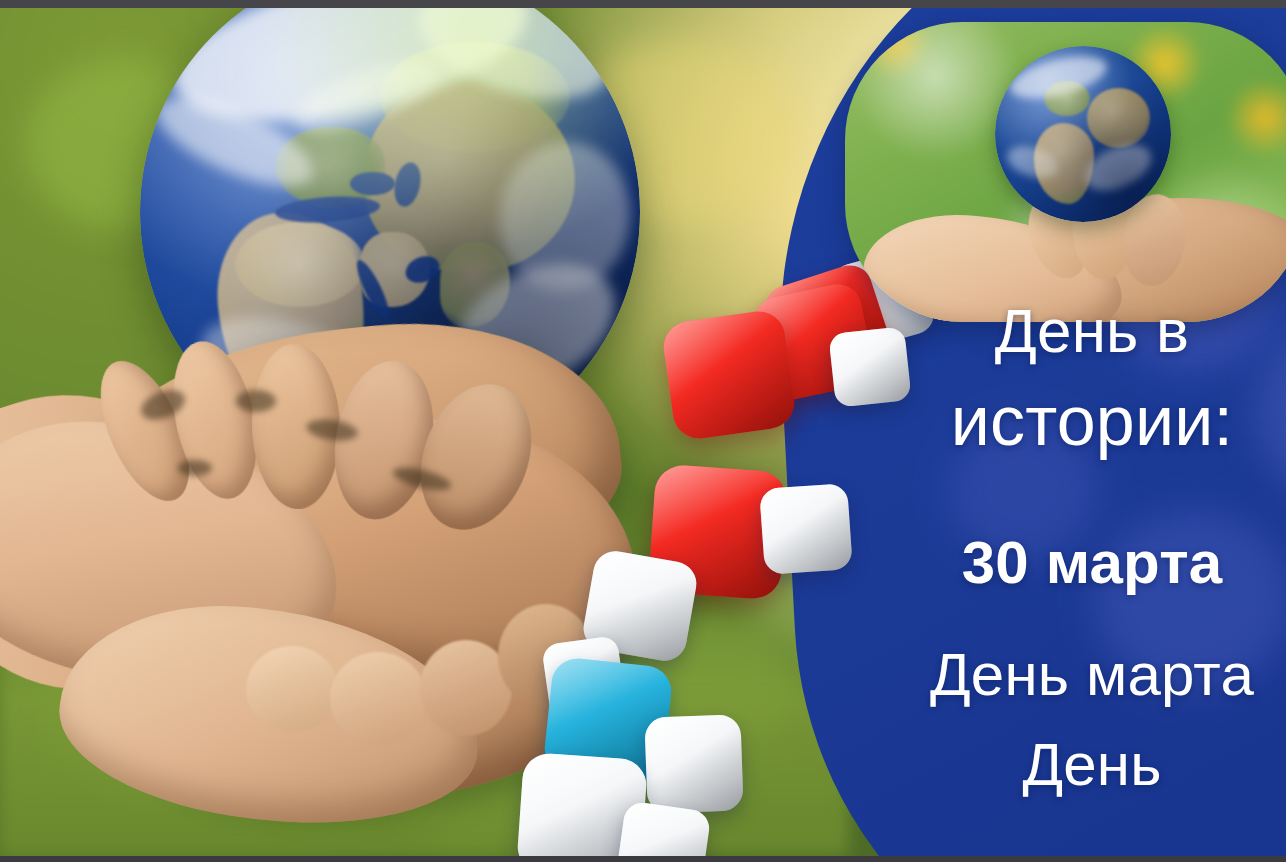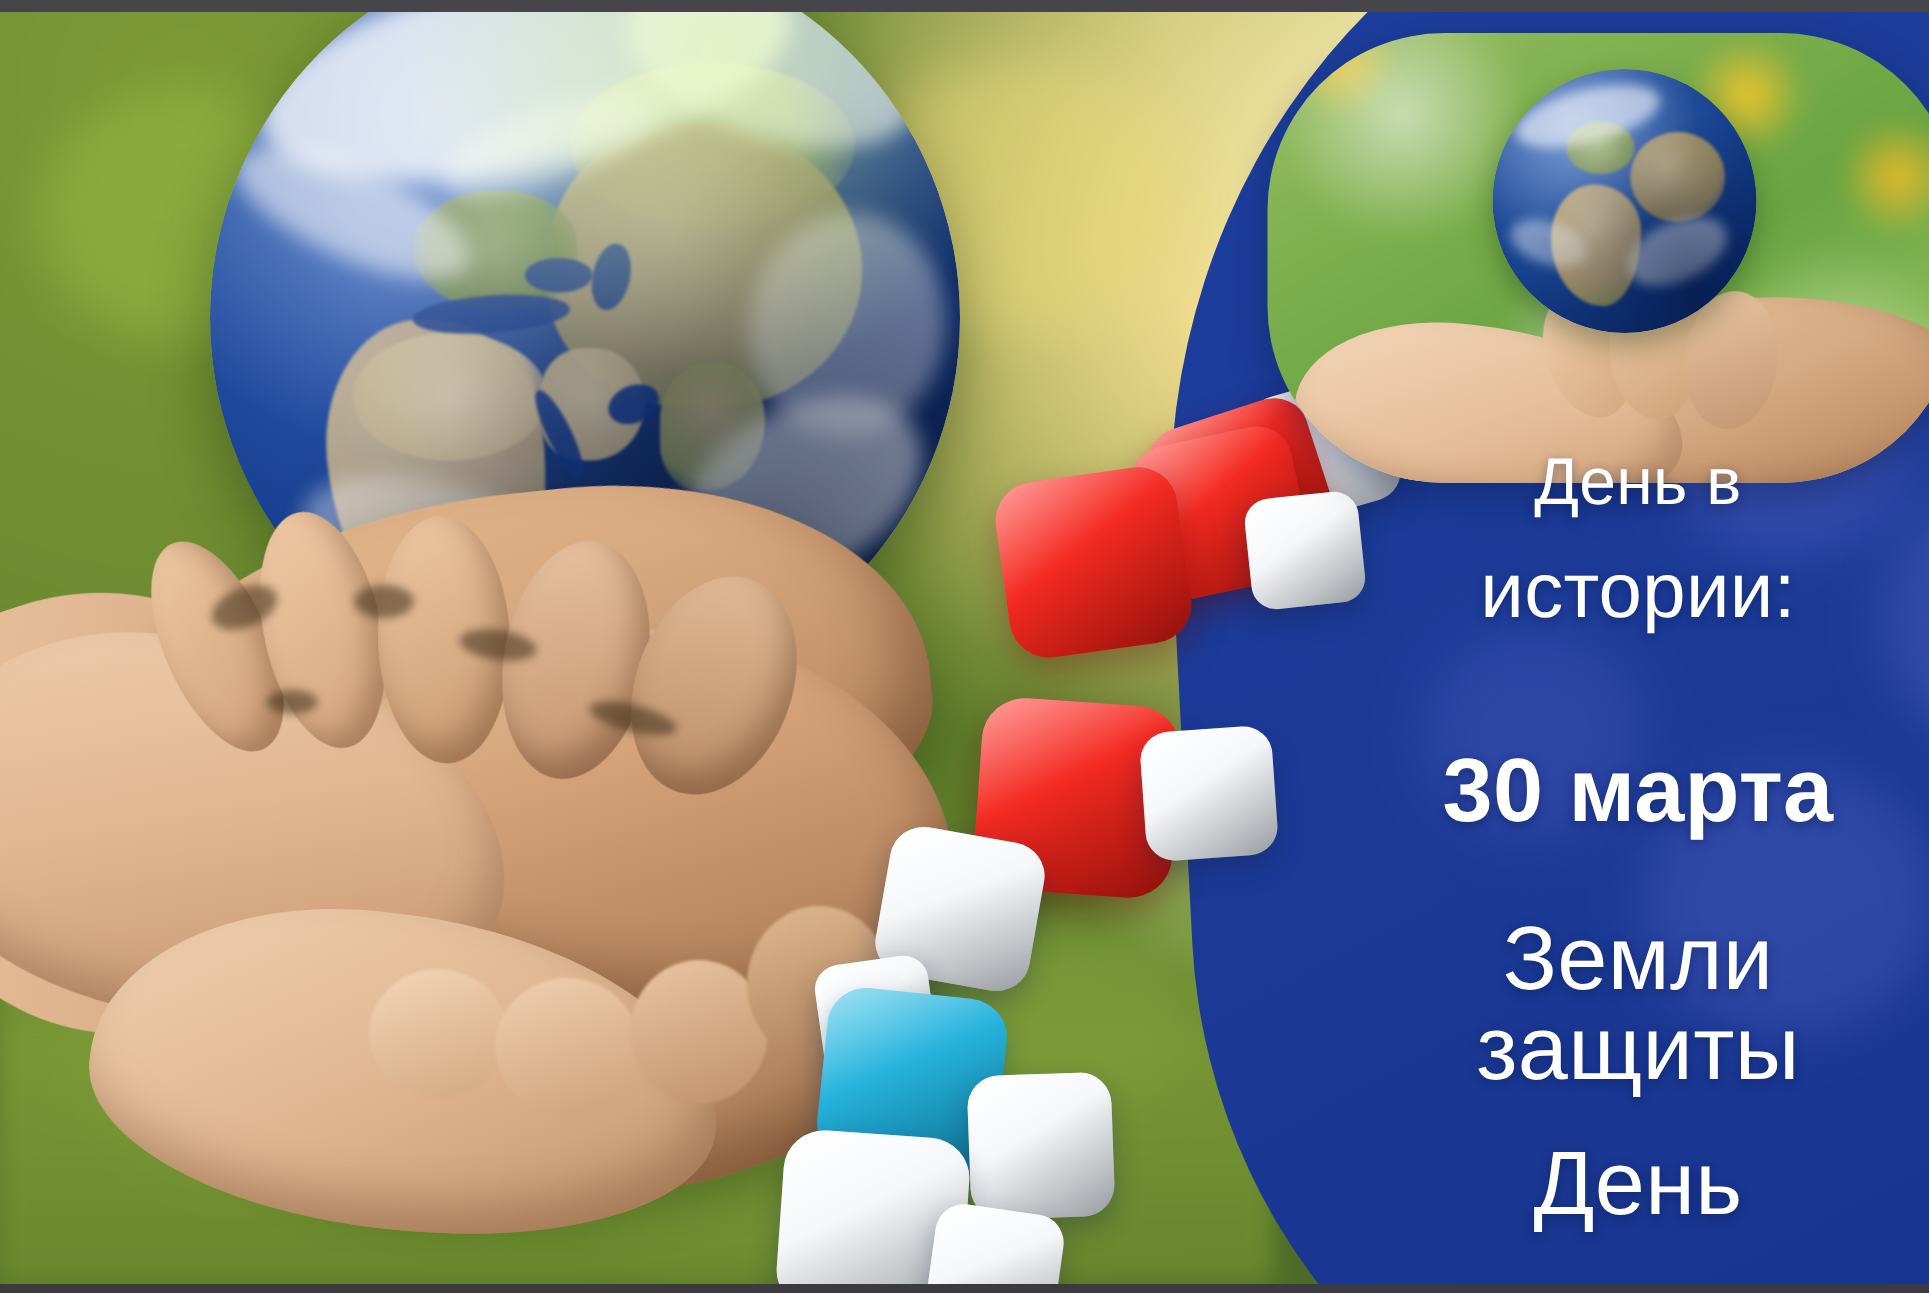--- a/index.html
+++ b/index.html
@@ -230,22 +230,22 @@
   .cu-w6{left:646px;top:716px;width:96px;height:96px;transform:rotate(-2deg);}
   .cu-w7{left:520px;top:756px;width:124px;height:120px;transform:rotate(4deg);}
   .cu-w8{left:620px;top:806px;width:86px;height:86px;transform:rotate(8deg);}
   .cu-r0{left:772px;top:274px;width:110px;height:98px;transform:rotate(-18deg);}
 
   
   .text-col{position:absolute;z-index:60;left:906px;top:300px;width:372px;
       text-align:center;color:#ffffff;
       text-shadow:0 2px 7px rgba(0,20,70,.42);}
   .tline{font-weight:400;letter-spacing:.2px;line-height:1.0;}
-  .t-1{font-size:44px;}
-  .t-2{font-size:52px;margin-top:24px;}
+  .t-1{font-size:62px;}
+  .t-2{font-size:70px;margin-top:24px;}
   .t-3{font-size:60px;margin-top:77px;font-weight:bold;}
   .t-4{font-size:60px;margin-top:52px;}
   .t-5{font-size:60px;margin-top:30px;}
 </style>
 </head>
 <body>
 
 <div id="poster">
 
   <div class="chrome-bar chrome-top"></div>
@@ -353,17 +353,17 @@
       <div class="ig-cloud igc2"></div>
       <div class="ig-cloud igc3"></div>
       <div class="ig-light"></div>
     </div>
   </div>
 
   <div class="text-col">
     <div class="tline t-1">День в</div>
     <div class="tline t-2">истории:</div>
     <div class="tline t-3">30 марта</div>
-    <div class="tline t-4">Земли защиты</div>
+    <div class="tline t-4">День марта</div>
     <div class="tline t-5">День</div>
   </div>
 
 </div>
 
 </body></html>

